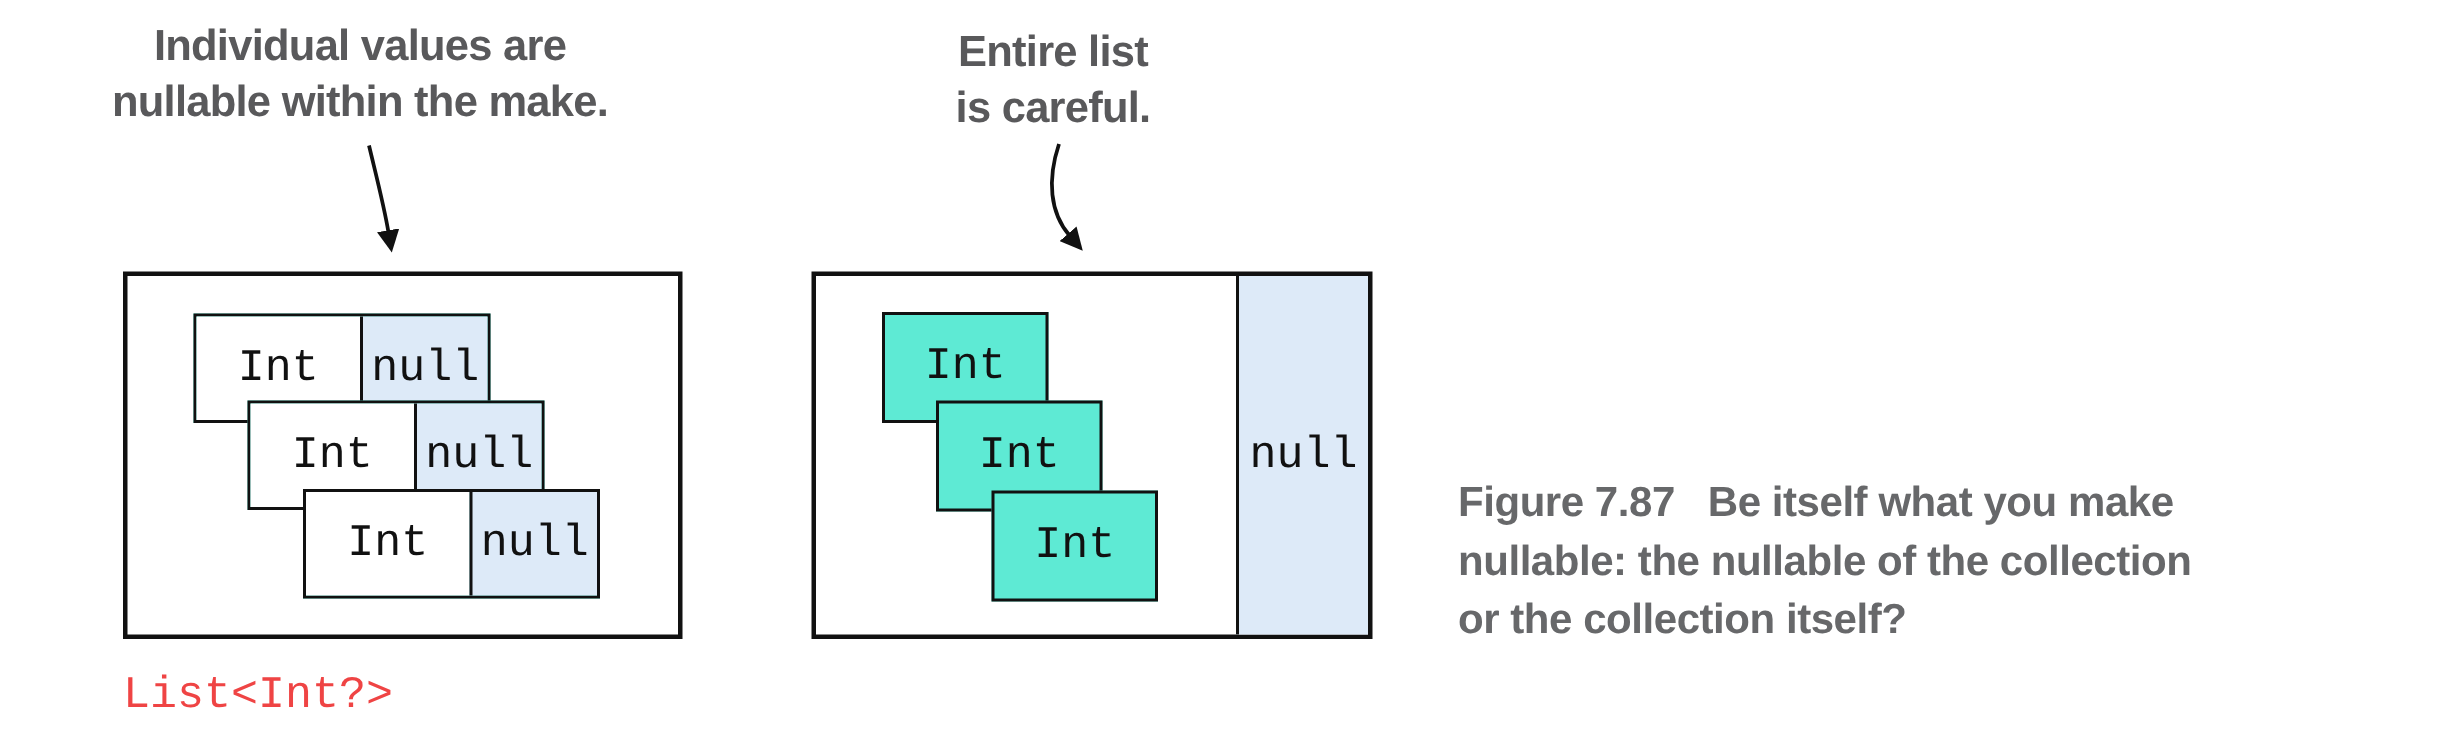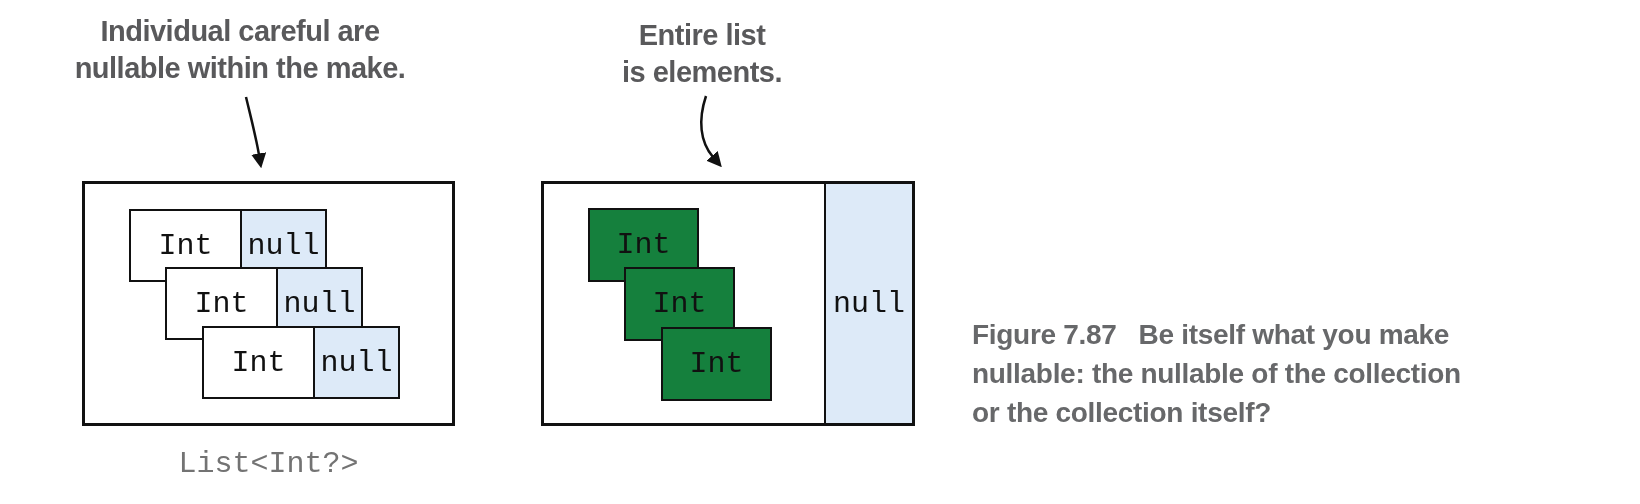--- a/index.html
+++ b/index.html
@@ -48,21 +48,21 @@
   }
   .list-box-left  { left: 82px;  width: 373px; }
   .list-box-right { left: 541px; width: 374px; }
 
   
   .card {
     position: absolute;
     display: flex;
     box-sizing: border-box;
     border: 2px solid #111111;
-    background: #15803d;
+    background: #5eead4;
     font-family: "Liberation Mono", "DejaVu Sans Mono", monospace;
     font-size: 30px;
     color: #111111;
   }
   .card .cell {
     display: flex;
     align-items: center;
     justify-content: center;
     box-sizing: border-box;
   }
@@ -99,24 +99,24 @@
     justify-content: center;
     font-family: "Liberation Mono", "DejaVu Sans Mono", monospace;
     font-size: 30px;
     color: #111111;
   }
 
   
   .type-label {
     position: absolute;
     top: 447px;
-    text-align: center;
+    text-align: left;
     font-family: "Liberation Mono", "DejaVu Sans Mono", monospace;
     font-size: 30px;
-    color: #737373;
+    color: #ef4444;
     white-space: pre;
   }
   .type-label-left  { left: 82px;  width: 373px; }
   .type-label-right { left: 541px; width: 374px; }
 
   
   .caption {
     position: absolute;
     left: 972px;
     top: 315px;
@@ -128,27 +128,27 @@
     letter-spacing: -0.3px;
   }
   .caption .fig-label { margin-right: 22px; }
 </style>
 </head>
 <body>
 
 <div class="canvas">
 
   <div class="annotation annotation-left">
-    <div>Individual careful are</div>
+    <div>Individual values are</div>
     <div>nullable within the make.</div>
   </div>
 
   <div class="annotation annotation-right">
     <div>Entire list</div>
-    <div>is elements.</div>
+    <div>is careful.</div>
   </div>
 
   <svg class="arrow-layer" viewBox="0 0 1640 504" xmlns="http://www.w3.org/2000/svg">
     <defs>
       <marker id="ah" viewBox="0 0 10 10" refX="1" refY="5" markerWidth="6" markerHeight="6" orient="auto">
         <path d="M0,0 L10,5 L0,10 z" fill="#111111"></path>
       </marker>
     </defs>
     <path d="M 246,97 C 251,118 256,137 259,155" fill="none" stroke="#111111" stroke-width="2.5" marker-end="url(#ah)"></path>
     <path d="M 706,96 C 698,120 700,142 713,157" fill="none" stroke="#111111" stroke-width="2.5" marker-end="url(#ah)"></path>

